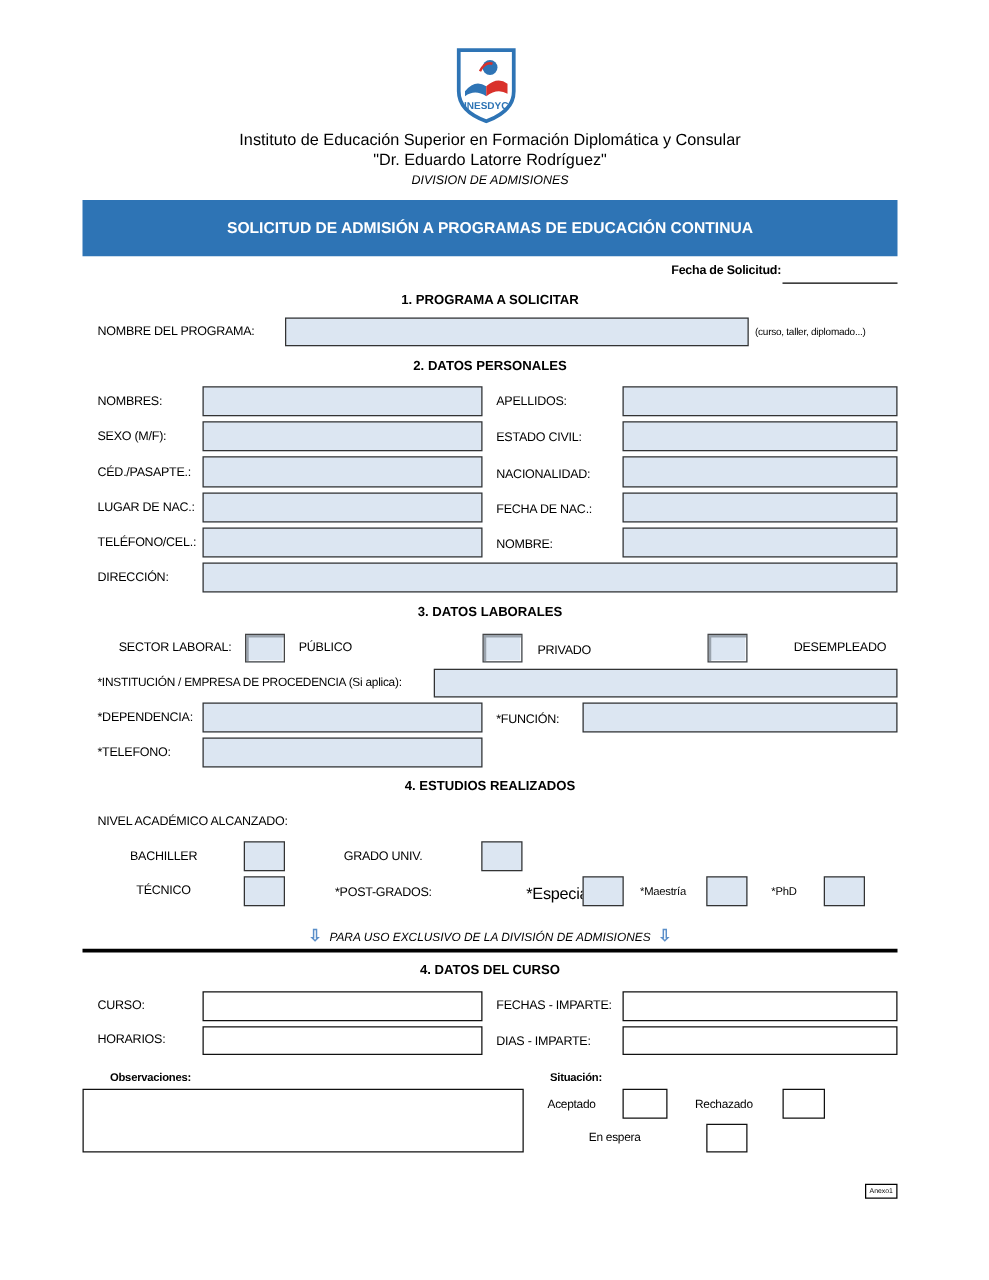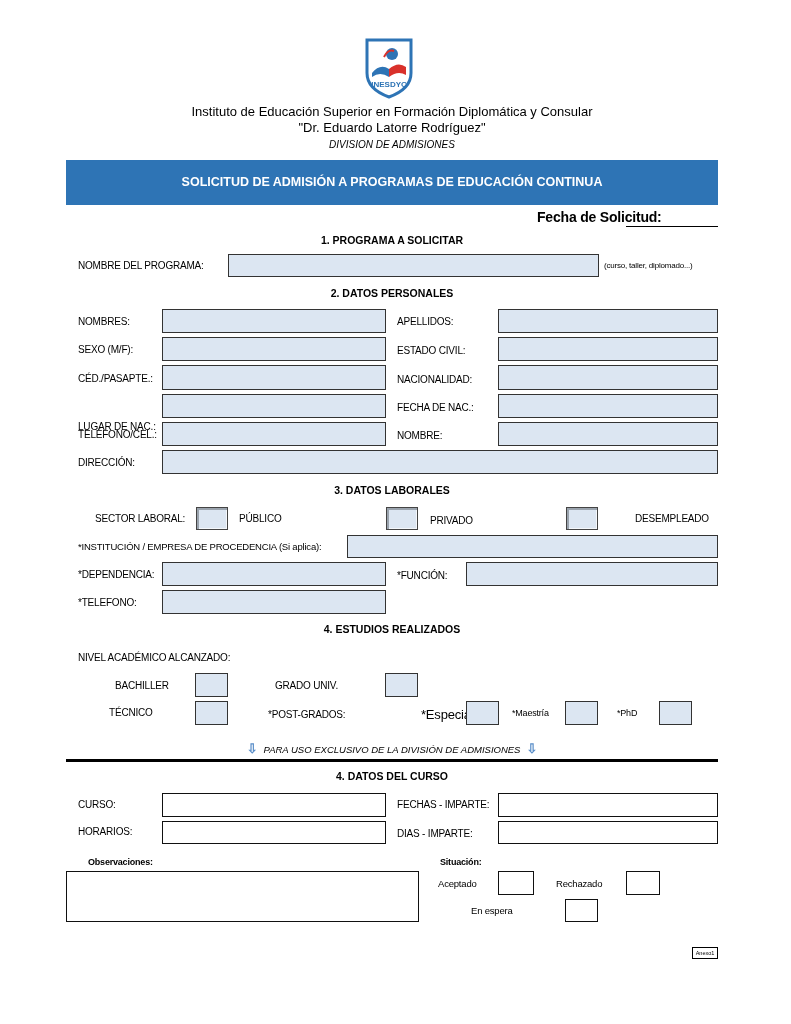--- a/index.html
+++ b/index.html
@@ -29,21 +29,21 @@
 </div>
 
 <div class="abs" style="left:66px; width:652px; top:104px; text-align:center; font-size:13px;">Instituto de Educación Superior en Formación Diplomática y Consular</div>
 <div class="abs" style="left:66px; width:652px; top:120px; text-align:center; font-size:13px;">"Dr. Eduardo Latorre Rodríguez"</div>
 <div class="abs" style="left:66px; width:652px; top:139px; text-align:center; font-size:10px; font-style:italic;">DIVISION DE ADMISIONES</div>
 
 <div class="abs" style="left:66px; top:160px; width:652px; height:45px; background:#2e74b5;">
   <div style="color:#fff; font-weight:bold; font-size:12.5px; text-align:center; line-height:45px;">SOLICITUD DE ADMISIÓN A PROGRAMAS DE EDUCACIÓN CONTINUA</div>
 </div>
 
-<div class="lbl" style="left:537px; top:211px; font-weight:bold; font-size:14px;">Fecha de Solicitud:</div>
+<div class="lbl" style="left:537px; top:211px; font-weight:bold; font-size:10px;">Fecha de Solicitud:</div>
 <div class="abs" style="left:626px; top:226px; width:92px; height:0; border-bottom:1.3px solid #000;"></div>
 
 <div class="sec" style="top:234px;">1. PROGRAMA A SOLICITAR</div>
 <div class="lbl" style="left:78px; top:260px;">NOMBRE DEL PROGRAMA:</div>
 <div class="fld" style="left:228px; top:254px; width:371px; height:23px;"></div>
 <div class="lbl" style="left:604px; top:260px; font-size:8px;">(curso, taller, diplomado...)</div>
 
 <div class="sec" style="top:287px;">2. DATOS PERSONALES</div>
 
 <div class="lbl" style="left:78px; top:316px;">NOMBRES:</div>
@@ -54,21 +54,21 @@
 <div class="lbl" style="left:78px; top:344px;">SEXO (M/F):</div>
 <div class="fld" style="left:162px; top:337px; width:224px; height:24px;"></div>
 <div class="lbl" style="left:397px; top:345px;">ESTADO CIVIL:</div>
 <div class="fld" style="left:498px; top:337px; width:220px; height:24px;"></div>
 
 <div class="lbl" style="left:78px; top:373px;">CÉD./PASAPTE.:</div>
 <div class="fld" style="left:162px; top:365px; width:224px; height:25px;"></div>
 <div class="lbl" style="left:397px; top:374px;">NACIONALIDAD:</div>
 <div class="fld" style="left:498px; top:365px; width:220px; height:25px;"></div>
 
-<div class="lbl" style="left:78px; top:421px;">LUGAR DE NAC.:</div>
+<div class="lbl" style="left:78px; top:401px;">LUGAR DE NAC.:</div>
 <div class="fld" style="left:162px; top:394px; width:224px; height:24px;"></div>
 <div class="lbl" style="left:397px; top:402px;">FECHA DE NAC.:</div>
 <div class="fld" style="left:498px; top:394px; width:220px; height:24px;"></div>
 
 <div class="lbl" style="left:78px; top:429px;">TELÉFONO/CEL.:</div>
 <div class="fld" style="left:162px; top:422px; width:224px; height:24px;"></div>
 <div class="lbl" style="left:397px; top:430px;">NOMBRE:</div>
 <div class="fld" style="left:498px; top:422px; width:220px; height:24px;"></div>
 
 <div class="lbl" style="left:78px; top:457px;">DIRECCIÓN:</div>
@@ -91,21 +91,21 @@
 <div class="fld" style="left:162px; top:562px; width:224px; height:24px;"></div>
 <div class="lbl" style="left:397px; top:570px;">*FUNCIÓN:</div>
 <div class="fld" style="left:466px; top:562px; width:252px; height:24px;"></div>
 
 <div class="lbl" style="left:78px; top:597px;">*TELEFONO:</div>
 <div class="fld" style="left:162px; top:590px; width:224px; height:24px;"></div>
 
 <div class="sec" style="top:623px;">4. ESTUDIOS REALIZADOS</div>
 <div class="lbl" style="left:78px; top:652px;">NIVEL ACADÉMICO ALCANZADO:</div>
 
-<div class="lbl" style="left:115px; top:680px;">BACHILLER</div>
+<div class="lbl" style="left:104px; top:680px;">BACHILLER</div>
 <div class="chk" style="left:195px; top:673px; width:33px; height:24px;"></div>
 <div class="lbl" style="left:275px; top:680px;">GRADO UNIV.</div>
 <div class="chk" style="left:385px; top:673px; width:33px; height:24px;"></div>
 
 <div class="lbl" style="left:109px; top:707px;">TÉCNICO</div>
 <div class="chk" style="left:195px; top:701px; width:33px; height:24px;"></div>
 <div class="lbl" style="left:268px; top:709px;">*POST-GRADOS:</div>
 <div class="lbl" style="left:421px; top:709px; font-size:13px;">*Especialidad</div>
 <div class="chk" style="left:466px; top:701px; width:33px; height:24px;"></div>
 <div class="lbl" style="left:512px; top:707px; font-size:9px;">*Maestría</div>

